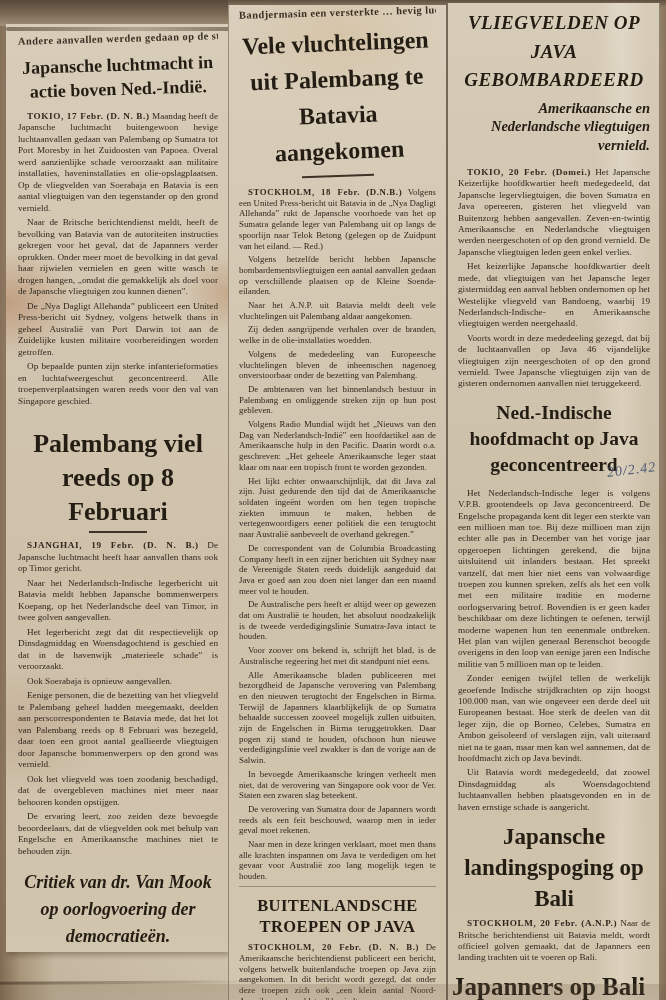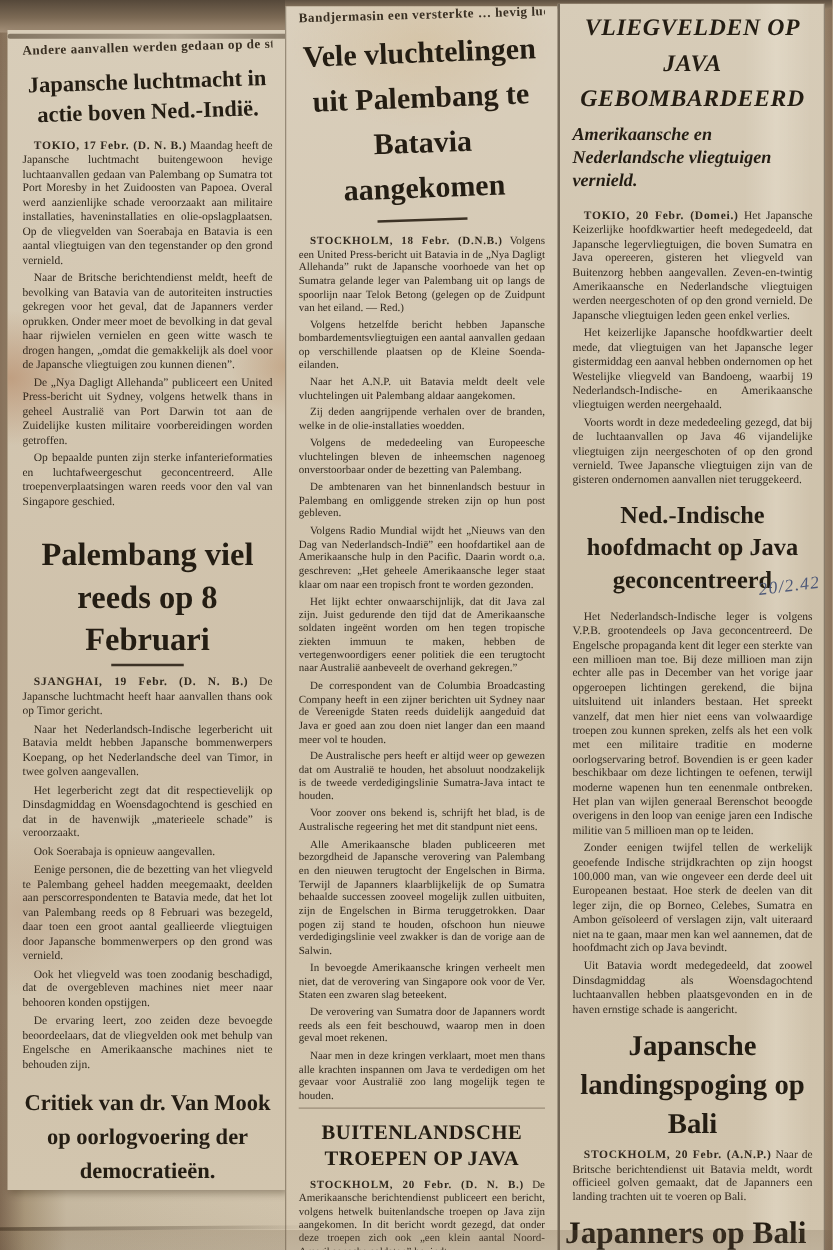--- a/index.html
+++ b/index.html
@@ -50,25 +50,25 @@
   .cutline{font-size:10.5px;font-weight:bold;letter-spacing:.4px;white-space:nowrap;
     overflow:hidden;height:13px;color:#3a3023;}
   .cutline.rot{transform:rotate(-1.6deg);}
   .cut-edge{height:4px;margin:0 -12px 2px -12px;
     background:linear-gradient(90deg,rgba(60,45,28,.55),rgba(60,45,28,.25) 60%,rgba(60,45,28,.5));
     border-radius:2px;}
 
   .hl{color:#241d13;text-align:center;font-weight:bold;}
   .hl-left-1{font-size:18px;line-height:1.35;margin:7px 2px 9px;transform:rotate(-1.8deg);}
   .hl-left-2{font-size:26px;line-height:1.3;margin:20px 0 3px;}
-  .hl-left-3{font-size:18px;line-height:1.5;margin:12px 0 8px;}
+  .hl-left-3{font-size:18px;line-height:1.5;margin:12px 0 8px;font-style:italic;}
   .hl-mid-1{font-size:24px;line-height:1.5;margin:5px 0 2px;transform:rotate(-2.2deg);}
   .hl-mid-2{font-size:16.5px;line-height:1.25;margin:5px 0 5px;letter-spacing:.4px;}
   .hl-right-1{font-size:19px;line-height:1.5;margin:3px 0 1px;font-style:italic;letter-spacing:.5px;}
-  .sub-right-1{font-size:14.5px;line-height:1.3;margin:4px 0 12px;font-style:italic;text-align:left;font-weight:bold;color:#241d13;}
+  .sub-right-1{font-size:14.5px;line-height:1.3;margin:4px 0 12px;font-style:italic;text-align:right;font-weight:bold;color:#241d13;}
   .hl-right-2{font-size:19.5px;line-height:1.35;margin:10px 0 9px;position:relative;}
   .hl-right-3{font-size:23px;line-height:1.35;margin:8px 0 4px;}
   .hl-right-4{font-size:25px;line-height:1.4;margin:5px 0 4px -6px;text-align:left;}
 
   .divider{width:58px;border:0;border-top:2px solid #3c3225;margin:2px auto 7px;}
   .divider.tilt{width:72px;transform:rotate(-2deg);margin:6px auto 10px;}
 
   p.b{margin:0 0 3px;text-indent:9px;text-align:justify;}
   .col-left p.b{font-size:9.2px;line-height:11.5px;}
   .col-mid p.b{font-size:8.8px;line-height:10.7px;}
@@ -129,21 +129,21 @@
     <p class="b">Zij deden aangrijpende verhalen over de branden, welke in de olie-installaties woedden.</p>
     <p class="b">Volgens de mededeeling van Europeesche vluchtelingen bleven de inheemschen nagenoeg onverstoorbaar onder de bezetting van Palembang.</p>
     <p class="b">De ambtenaren van het binnenlandsch bestuur in Palembang en omliggende streken zijn op hun post gebleven.</p>
     <p class="b">Volgens Radio Mundial wijdt het „Nieuws van den Dag van Nederlandsch-Indië” een hoofdartikel aan de Amerikaansche hulp in den Pacific. Daarin wordt o.a. geschreven: „Het geheele Amerikaansche leger staat klaar om naar een tropisch front te worden gezonden.</p>
     <p class="b">Het lijkt echter onwaarschijnlijk, dat dit Java zal zijn. Juist gedurende den tijd dat de Amerikaansche soldaten ingeënt worden om hen tegen tropische ziekten immuun te maken, hebben de vertegenwoordigers eener politiek die een terugtocht naar Australië aanbeveelt de overhand gekregen.”</p>
     <p class="b">De correspondent van de Columbia Broadcasting Company heeft in een zijner berichten uit Sydney naar de Vereenigde Staten reeds duidelijk aangeduid dat Java er goed aan zou doen niet langer dan een maand meer vol te houden.</p>
     <p class="b">De Australische pers heeft er altijd weer op gewezen dat om Australië te houden, het absoluut noodzakelijk is de tweede verdedigingslinie Sumatra-Java intact te houden.</p>
     <p class="b">Voor zoover ons bekend is, schrijft het blad, is de Australische regeering het met dit standpunt niet eens.</p>
     <p class="b">Alle Amerikaansche bladen publiceeren met bezorgdheid de Japansche verovering van Palembang en den nieuwen terugtocht der Engelschen in Birma. Terwijl de Japanners klaarblijkelijk de op Sumatra behaalde successen zooveel mogelijk zullen uitbuiten, zijn de Engelschen in Birma teruggetrokken. Daar pogen zij stand te houden, ofschoon hun nieuwe verdedigingslinie veel zwakker is dan de vorige aan de Salwin.</p>
     <p class="b">In bevoegde Amerikaansche kringen verheelt men niet, dat de verovering van Singapore ook voor de Ver. Staten een zwaren slag beteekent.</p>
-    <p class="b">De verovering van Sumatra door de Japanners wordt reeds als een feit beschouwd, waarop men in doen geval moet rekenen.</p>
+    <p class="b">De verovering van Sumatra door de Japanners wordt reeds als een feit beschouwd, waarop men in ieder geval moet rekenen.</p>
     <p class="b">Naar men in deze kringen verklaart, moet men thans alle krachten inspannen om Java te verdedigen om het gevaar voor Australië zoo lang mogelijk tegen te houden.</p>
   </article>
 
   <article class="clip-cut-top">
     <h2 class="hl hl-mid-2">BUITENLANDSCHE TROEPEN OP JAVA</h2>
     <p class="b"><span class="dl">STOCKHOLM, 20 Febr. (D. N. B.)</span> <span>De Amerikaansche berichtendienst publiceert een bericht, volgens hetwelk buitenlandsche troepen op Java zijn aangekomen. In dit bericht wordt gezegd, dat onder deze troepen zich ook „een klein aantal Noord-Amerikaansche soldaten” bevindt.</span></p>
   </article>
 </div>
 
 <div class="col col-right">

